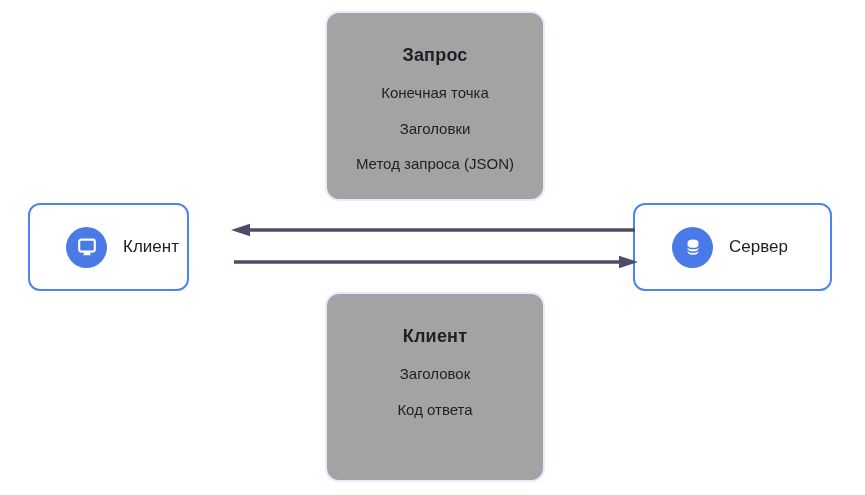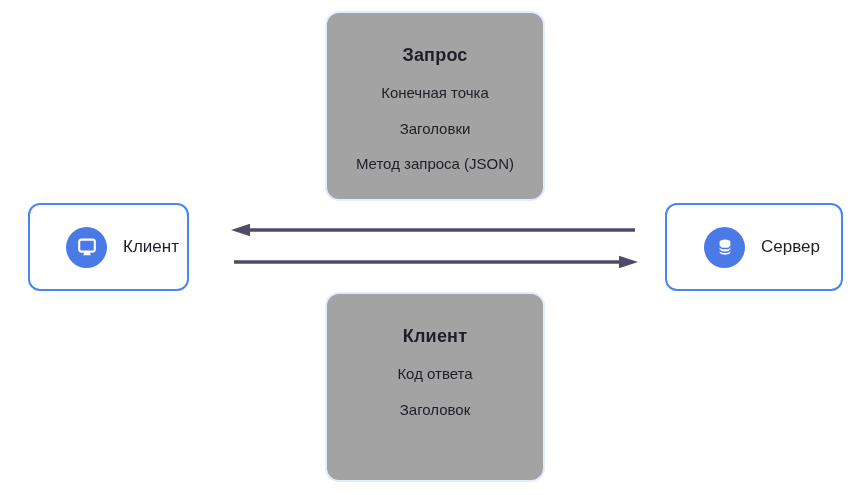--- a/index.html
+++ b/index.html
@@ -53,21 +53,21 @@
   .node{
     position:absolute;
     height:88px;
     background:#ffffff;
     border:2px solid var(--node-border-blue);
     border-radius:12px;
     display:flex;
     align-items:center;
   }
   .node-client{left:28px;top:203px;width:161px;padding-left:36px;}
-  .node-server{left:665px;top:203px;width:178px;padding-left:37px;align-items:center;}
+  .node-server{left:633px;top:203px;width:199px;padding-left:37px;align-items:center;}
   .icon-circle{
     width:41px;
     height:41px;
     border-radius:50%;
     background:var(--accent-blue);
     display:flex;
     align-items:center;
     justify-content:center;
     flex:0 0 auto;
   }
@@ -88,22 +88,22 @@
 
   <div class="card card-request">
     <div class="card-title">Запрос</div>
     <span class="card-item">Конечная точка</span>
     <span class="card-item">Заголовки</span>
     <span class="card-item">Метод запроса (JSON)</span>
   </div>
 
   <div class="card card-response">
     <div class="card-title">Клиент</div>
+    <span class="card-item">Заголовок</span>
     <span class="card-item">Код ответа</span>
-    <span class="card-item">Заголовок</span>
   </div>
 
   <div class="node node-client">
     <span class="icon-circle">
       <svg width="24" height="24" viewBox="0 0 24 24" aria-hidden="true">
         <rect x="4.2" y="4.6" width="15.6" height="12" rx="2" fill="none" stroke="#ffffff" stroke-width="2.1"></rect>
         <polygon points="9.8,16.6 14.2,16.6 15.8,20.2 8.2,20.2" fill="#ffffff"></polygon>
       </svg>
     </span>
     <span class="node-label">Клиент</span>

